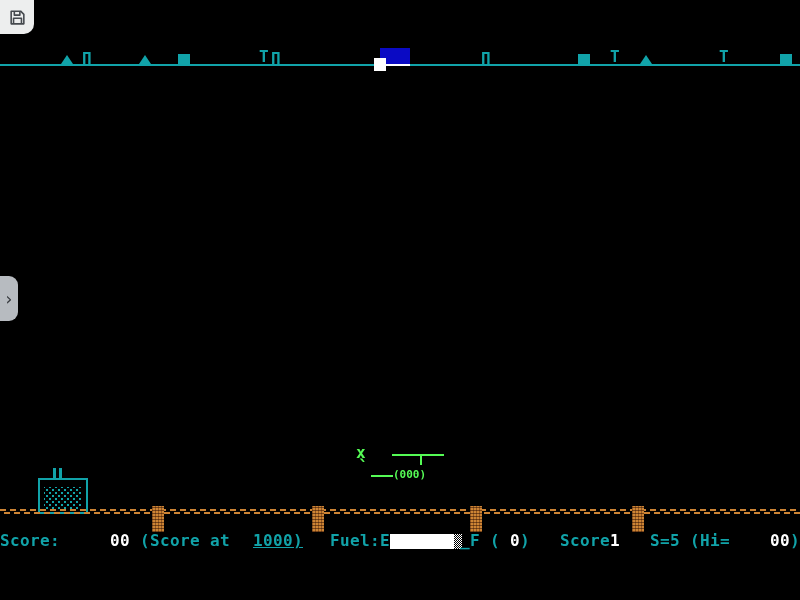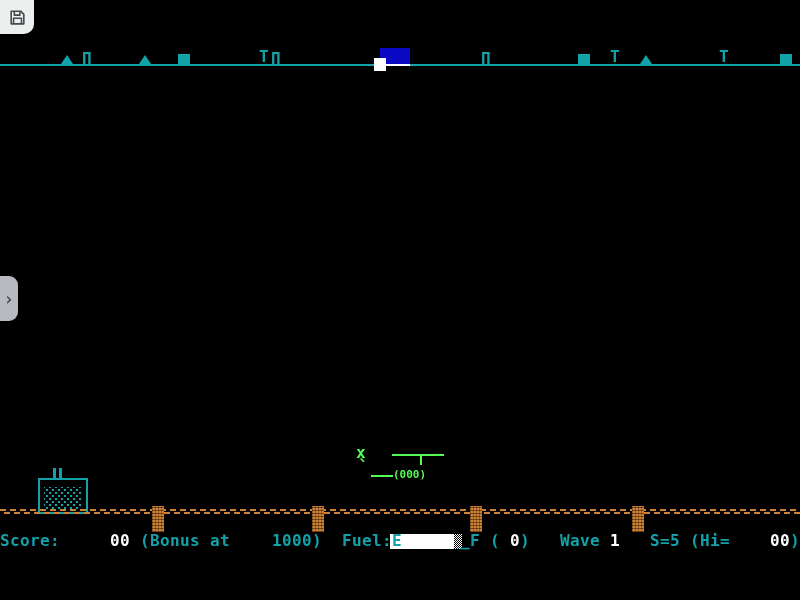--- a/index.html
+++ b/index.html
@@ -103,27 +103,27 @@
       <div class="fence-post" style="left: 312px;"></div>
       <div class="fence-post" style="left: 470px;"></div>
       <div class="fence-post" style="left: 632px;"></div>
     </div>
 
   <div id="status-bar">
     <div id="fuel-full" style="left: 390px; width: 64px;"></div>
     <div id="fuel-dither" style="left: 454px; width: 8px;"></div>
   <span class="seg seg-teal" style="left: 0px;">Score:</span>
       <span class="seg seg-white" style="left: 110px;">00</span>
-      <span class="seg seg-teal" style="left: 140px;">(Bonus at</span>
-      <span class="seg seg-teal" style="left: 272px;">1000)</span>
-      <span class="seg seg-teal" style="left: 342px;">Fuel:E</span>
+      <span class="seg seg-teal" style="left: 140px;">(Score at</span>
+      <span class="seg seg-teal" style="left: 253px; text-decoration: underline;">1000)</span>
+      <span class="seg seg-teal" style="left: 330px;">Fuel:E</span>
       <span class="seg seg-teal" style="left: 460px;">_F (</span>
       <span class="seg seg-white" style="left: 510px;">0</span>
       <span class="seg seg-teal" style="left: 520px;">)</span>
-      <span class="seg seg-teal" style="left: 560px;">Wave</span>
+      <span class="seg seg-teal" style="left: 560px;">Score</span>
       <span class="seg seg-white" style="left: 610px;">1</span>
       <span class="seg seg-teal" style="left: 650px;">S=5 (Hi=</span>
       <span class="seg seg-white" style="left: 770px;">00</span>
       <span class="seg seg-teal" style="left: 790px;">)</span>
     </div>
 
   <div id="save-button">
     <span style="display:flex;">
       <svg width="19" height="19" viewBox="0 0 24 24" fill="none" stroke="#45494e" stroke-width="2" stroke-linejoin="round">
         <path d="M4 4 h12 l4 4 v12 h-16 z"></path>

